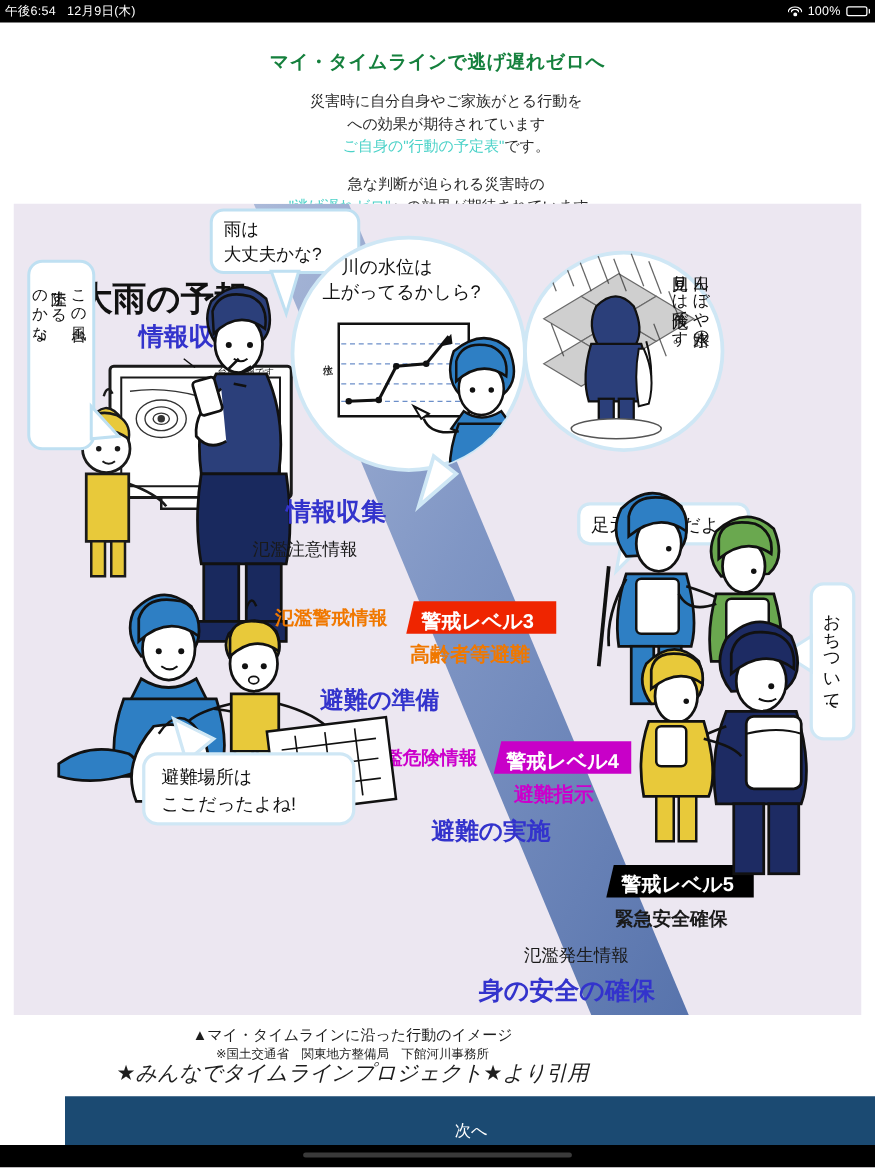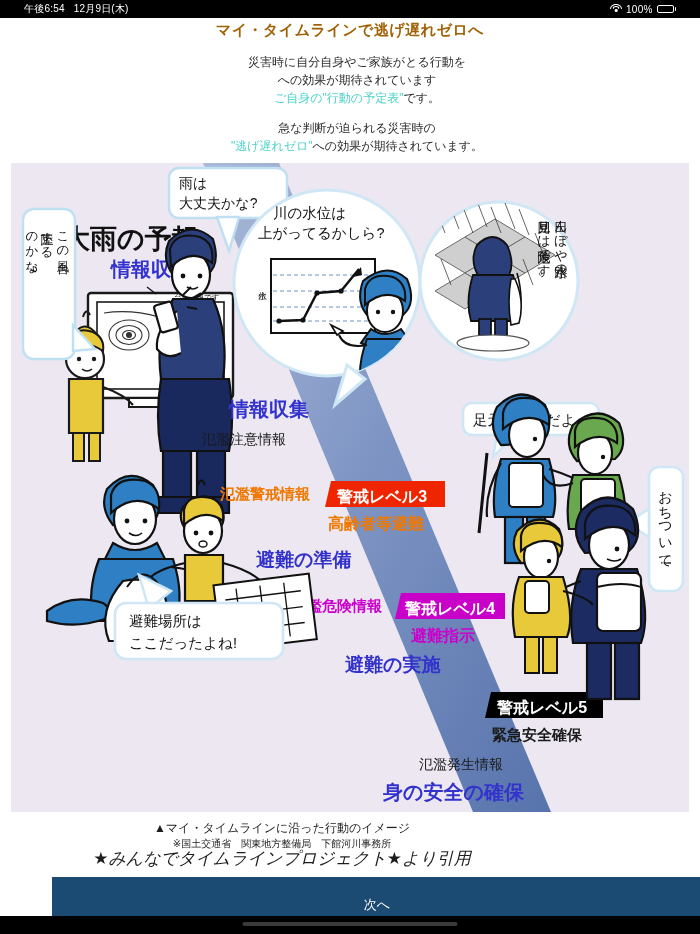--- a/index.html
+++ b/index.html
@@ -9,40 +9,40 @@
     font-family: "Liberation Sans", "DejaVu Sans", sans-serif;
     overflow: hidden;
   }
   .screen { position: relative; width: 700px; height: 934px; background: #fff; }
 
   
   .statusbar {
     position: absolute; top: 0; left: 0; width: 700px; height: 18px;
     background: #000; color: #fff;
     display: flex; align-items: center; justify-content: space-between;
-    padding: 0 24px; font-size: 10px; letter-spacing: .2px;
+    padding: 0 4px; font-size: 10px; letter-spacing: .2px;
   }
   .sb-left { display: flex; align-items: center; gap: 9px; }
-  .sb-right { display: flex; gap: 4px; }
+  .sb-right { display: flex; align-items: center; gap: 4px; }
   .wifi-ico { display: inline-block; width: 12px; height: 9px; position: relative; }
   .wifi-ico i { position: absolute; left: 50%; transform: translateX(-50%);
     border: 1.1px solid #fff; border-bottom: none; border-radius: 50% 50% 0 0 / 100% 100% 0 0; }
   .wifi-ico i:nth-child(1) { width: 12px; height: 5px; top: 0; }
   .wifi-ico i:nth-child(2) { width: 7px;  height: 3px; top: 2.6px; }
   .wifi-ico i:nth-child(3) { width: 2.6px; height: 2.6px; top: 5.6px;
     background: #fff; border-radius: 50%; border: none; }
   .batt { display: inline-flex; align-items: center; }
   .batt .shell { width: 17px; height: 8.5px; border: 1px solid #fff; border-radius: 2px; padding: 1px; }
   .batt .fill { width: 100%; height: 100%; background: #fff; border-radius: 1px; }
   .batt .cap { width: 1.5px; height: 3.5px; background: #fff; margin-left: 1px; border-radius: 0 1px 1px 0; }
 
   
   .header { position: absolute; top: 18px; left: 0; width: 700px; text-align: center; }
-  .page-title { font-size: 15px; font-weight: bold; color: #a16207;
-    letter-spacing: .5px; padding-top: 3px; }
+  .page-title { font-size: 15px; font-weight: bold; color: #15803d;
+    letter-spacing: .5px; padding-top: 22px; }
   .lead { margin-top: 13px; font-size: 12px; line-height: 18px; color: #2b2b2b; padding-left: 14px; }
   .lead .accent { color: #4bd2c8; }
   .lead-gap { height: 12px; }
 
   
   .illus {
     position: absolute; left: 11px; top: 163px;
     width: 678px; height: 649px;
     background: #ece7f1;
     overflow: hidden;

